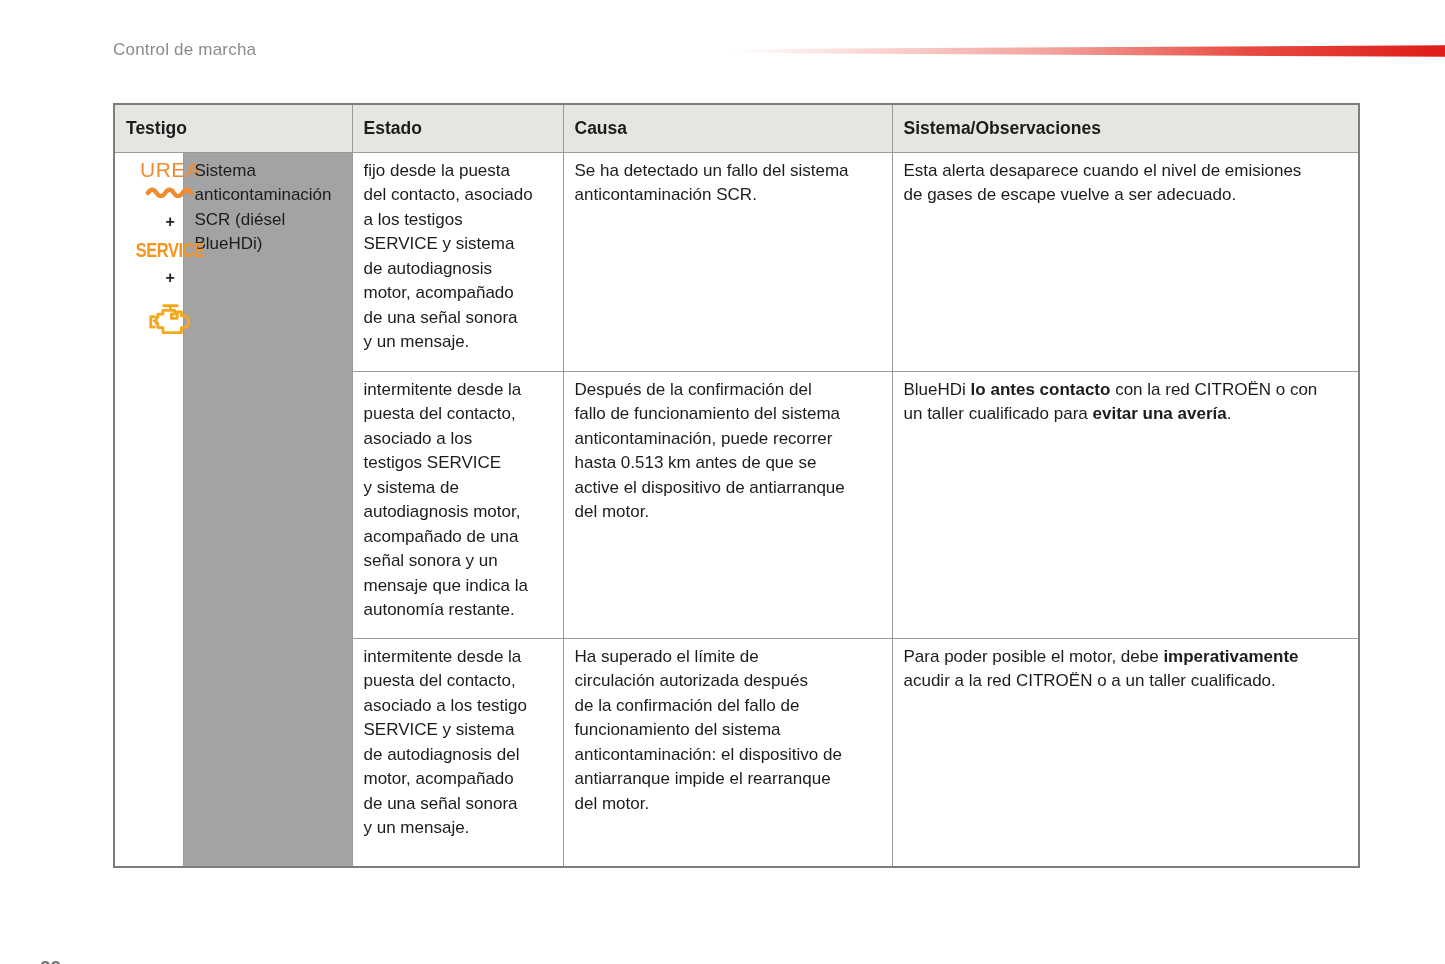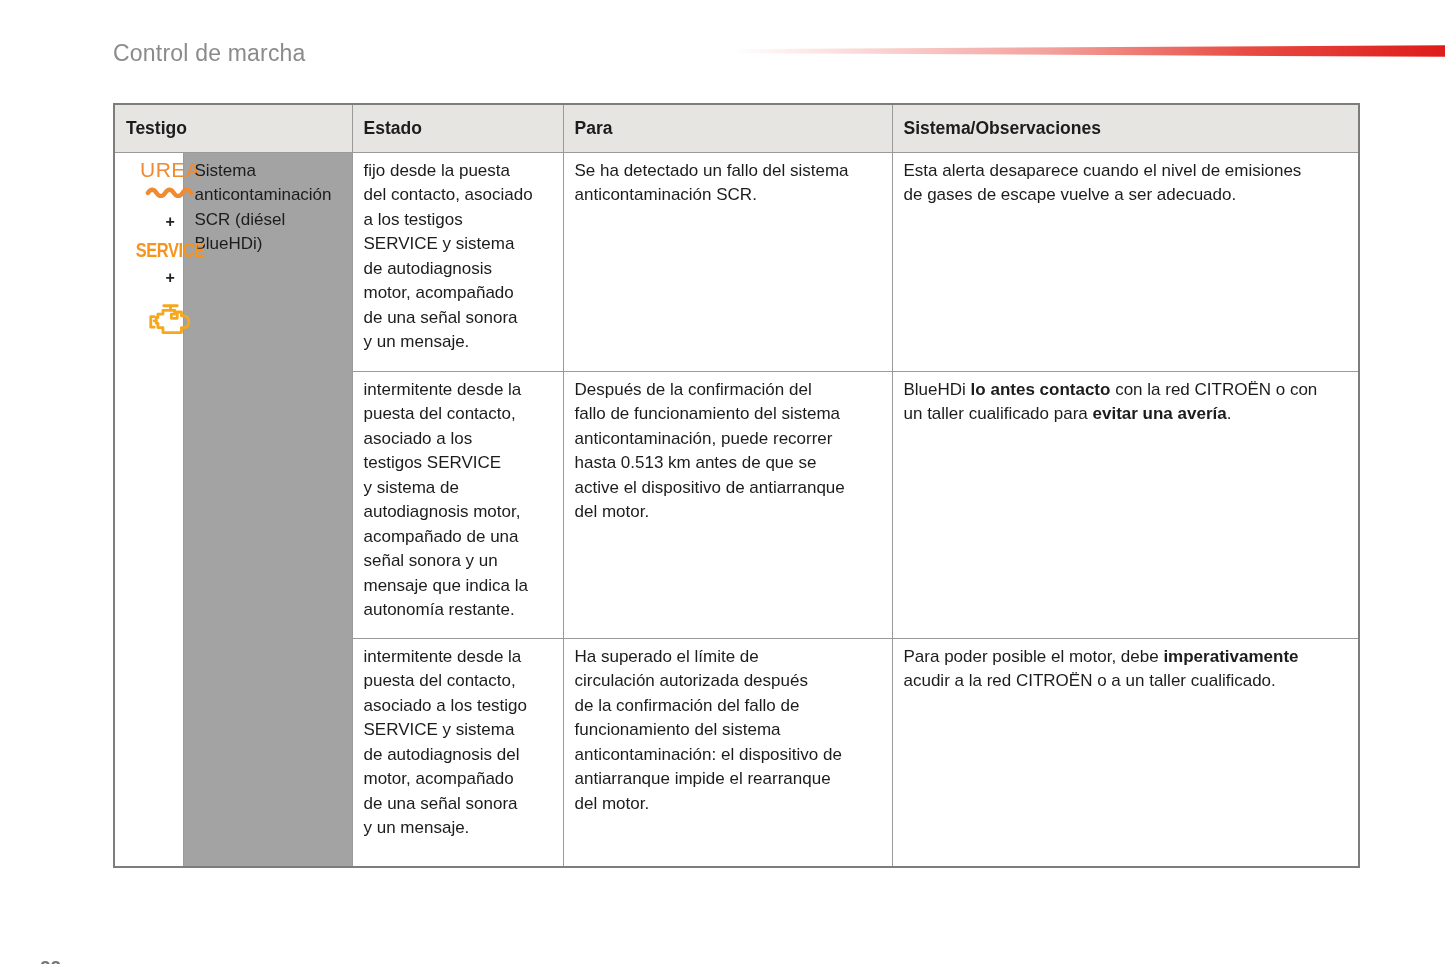--- a/index.html
+++ b/index.html
@@ -7,21 +7,21 @@
   body {
     width: 1445px; height: 964px;
     position: relative;
     font-family: "Liberation Sans", "DejaVu Sans", sans-serif;
     color: #1c1c1c;
     overflow: hidden;
   }
 
   .page-title {
     position: absolute; left: 113px; top: 40px;
-    font-size: 23px; color: #8b8b8b; letter-spacing: 0.2px;
+    font-size: 17px; color: #8b8b8b; letter-spacing: 0.2px;
   }
 
   .red-bar {
     position: absolute; top: 45px; left: 732px; right: 0; height: 12px;
     background: linear-gradient(to right,
       rgba(227,45,34,0) 0%, rgba(227,45,34,0.18) 18%,
       rgba(227,45,34,0.45) 45%, rgba(227,45,34,0.85) 72%,
       rgb(222,28,26) 100%);
     clip-path: polygon(0 34%, 100% 2%, 100% 98%, 0 68%);
   }
@@ -93,21 +93,21 @@
     <col style="width:69px">
     <col style="width:169px">
     <col style="width:211px">
     <col style="width:329px">
     <col style="width:467px">
   </colgroup>
   <thead>
     <tr>
       <th colspan="2">Testigo</th>
       <th>Estado</th>
-      <th>Para</th>
+      <th>Causa</th>
       <th>Sistema/Observaciones</th>
     </tr>
   </thead>
   <tbody>
     <tr class="row-1">
       <td class="cell-icons" rowspan="3">
         <span class="indicator-stack">
           <span class="urea-text">UREA</span>
           <span class="urea-wave">
             <svg viewBox="0 0 52 13" width="50" height="13">

